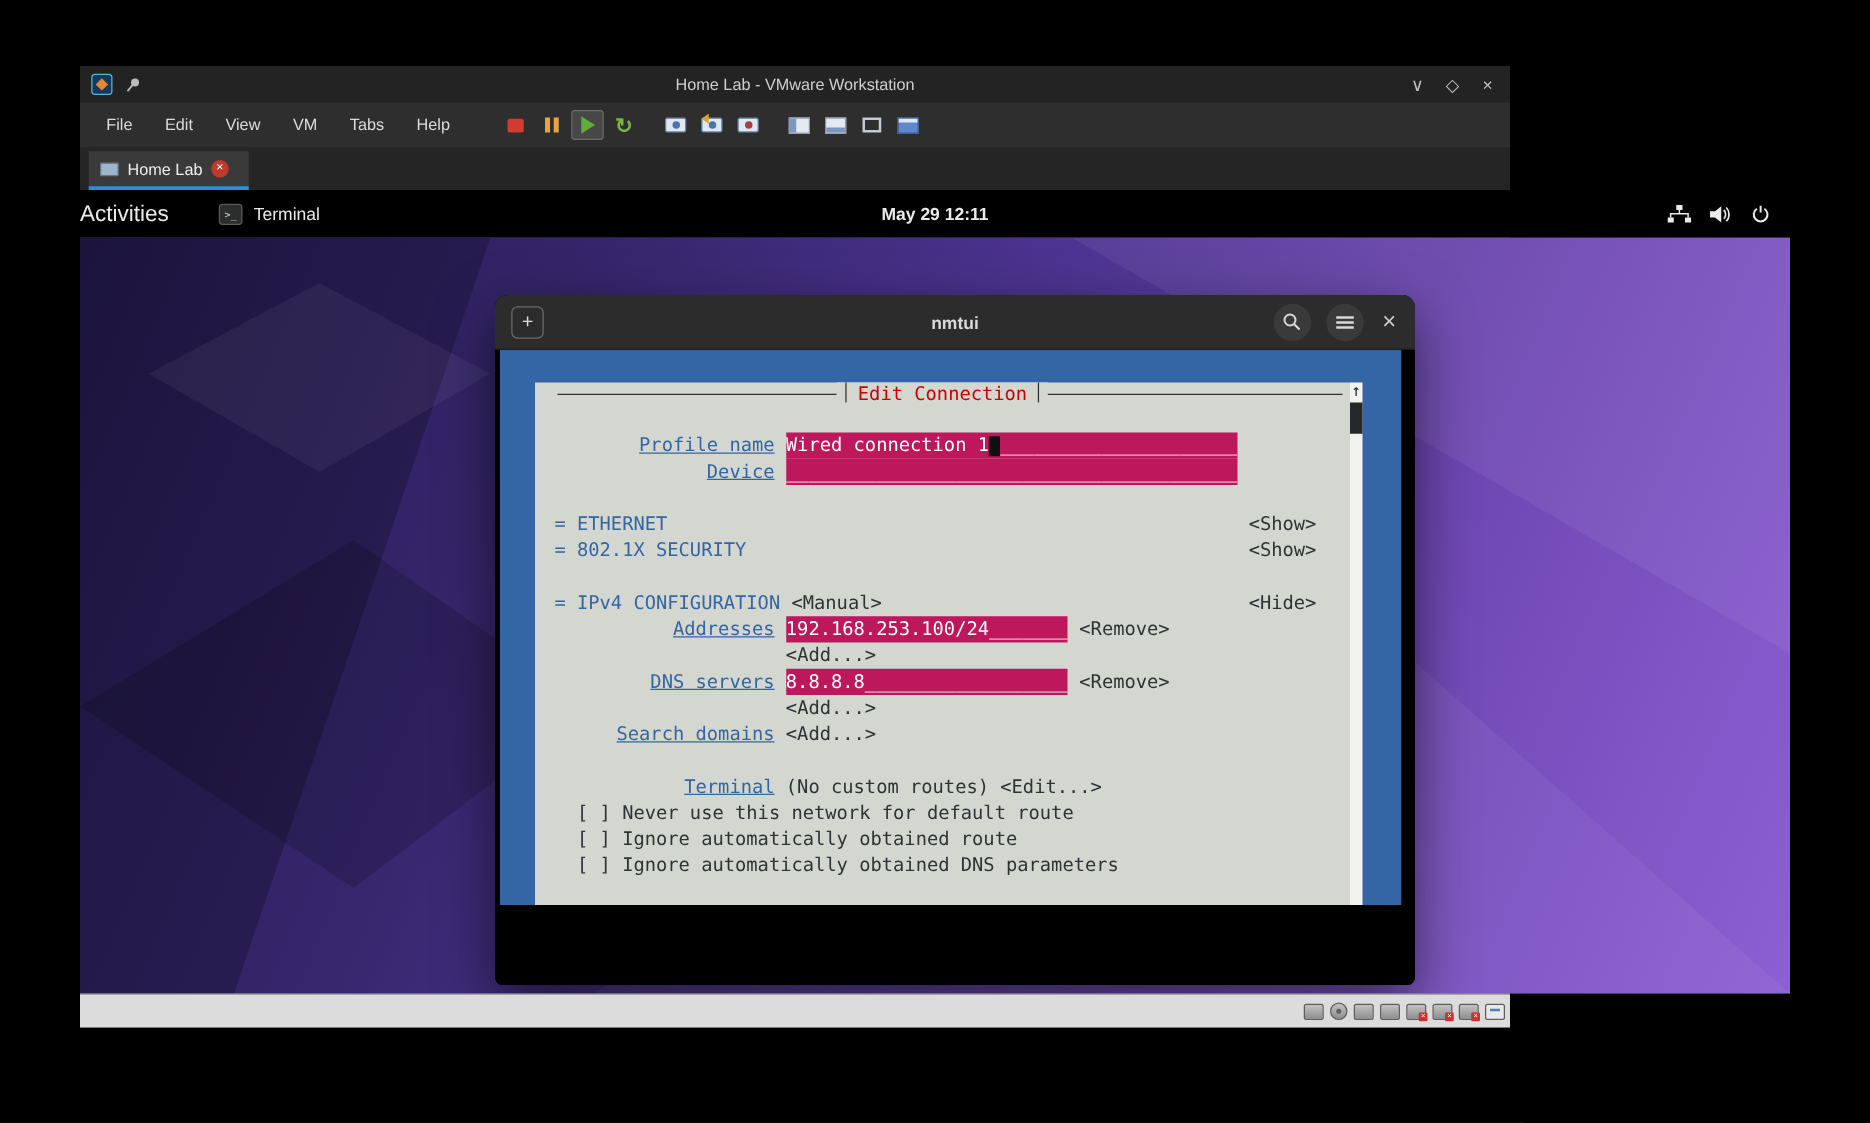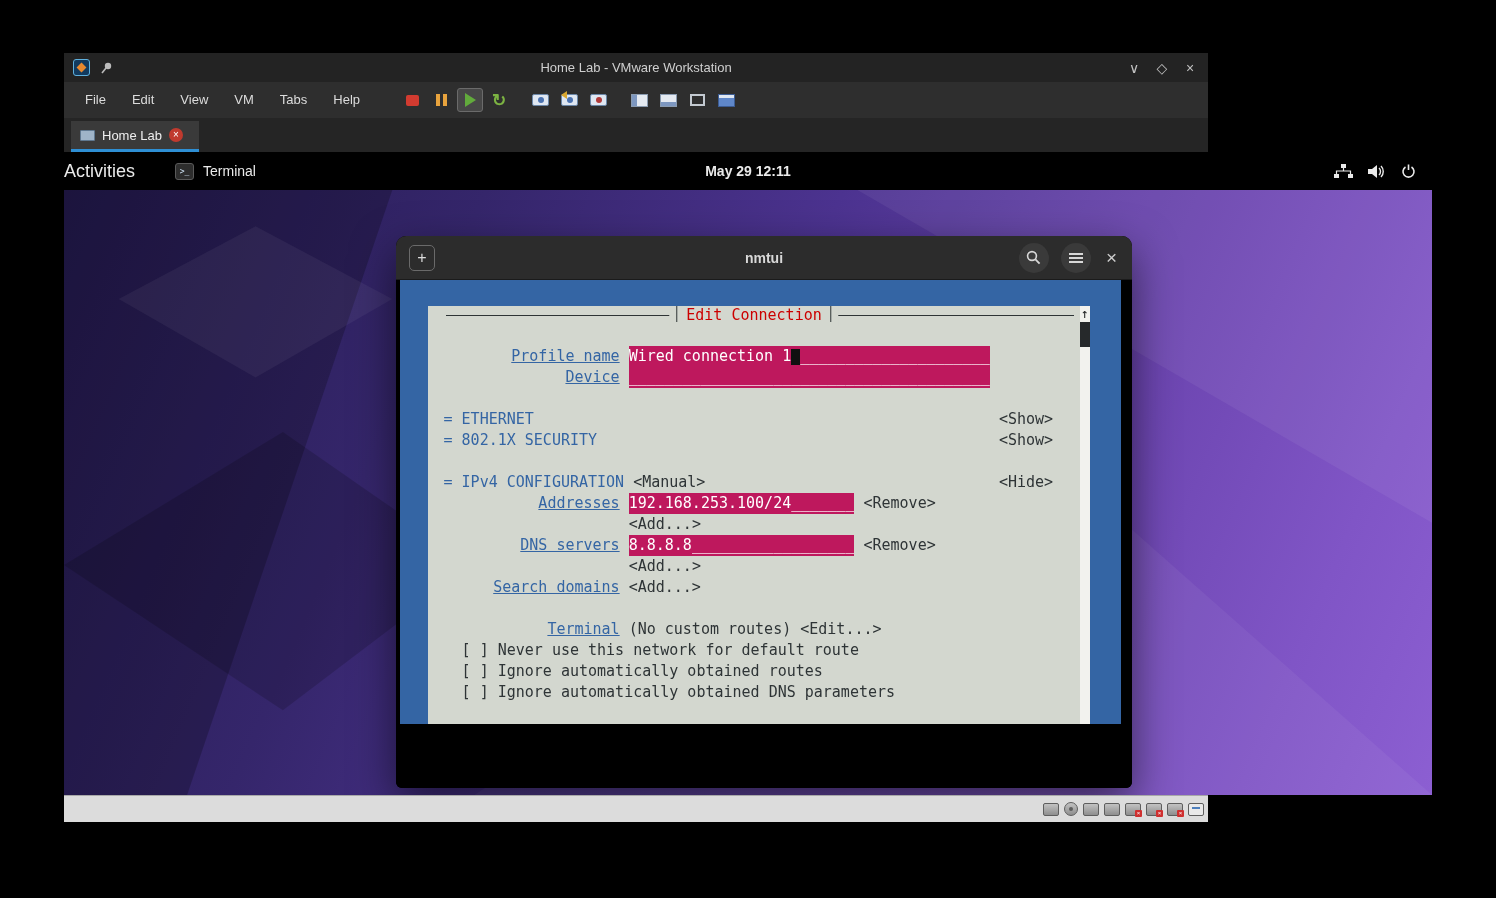--- a/index.html
+++ b/index.html
@@ -328,21 +328,21 @@
                 <div class="trow"></div>
 
                 <div class="trow">
                   <span class="lbl">Terminal</span><span class="plain">(No custom routes)</span><span class="edit">&lt;Edit...&gt;</span>
                 </div>
 
                 <div class="trow check">
                   <span>[ ]</span><span class="clabel">Never use this network for default route</span>
                 </div>
                 <div class="trow check">
-                  <span>[ ]</span><span class="clabel">Ignore automatically obtained routes</span>
+                  <span>[ ]</span><span class="clabel">Ignore automatically obtained route</span>
                 </div>
                 <div class="trow check">
                   <span>[ ]</span><span class="clabel">Ignore automatically obtained DNS parameters</span>
                 </div>
               </div>
             </div>
 
             <div class="scroll-col">
               <span class="scroll-up">↑</span>
               <div class="scroll-thumb"></div>

